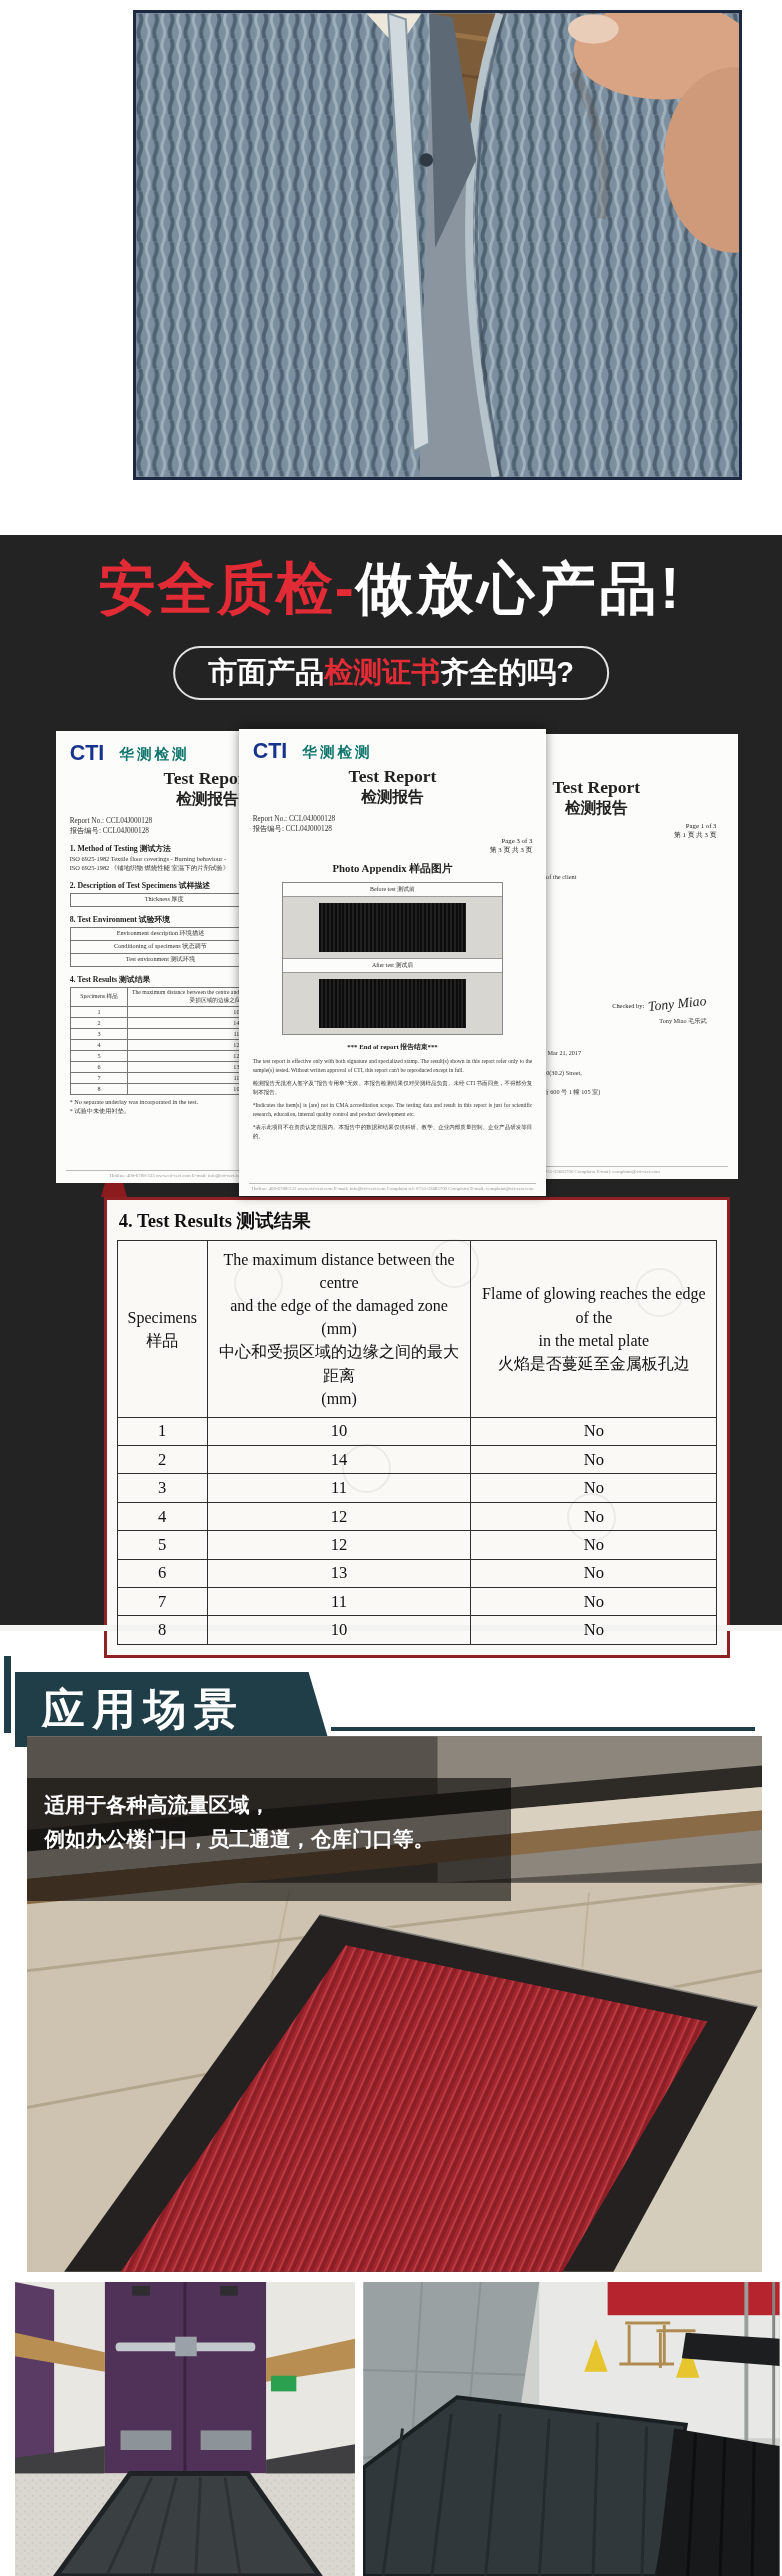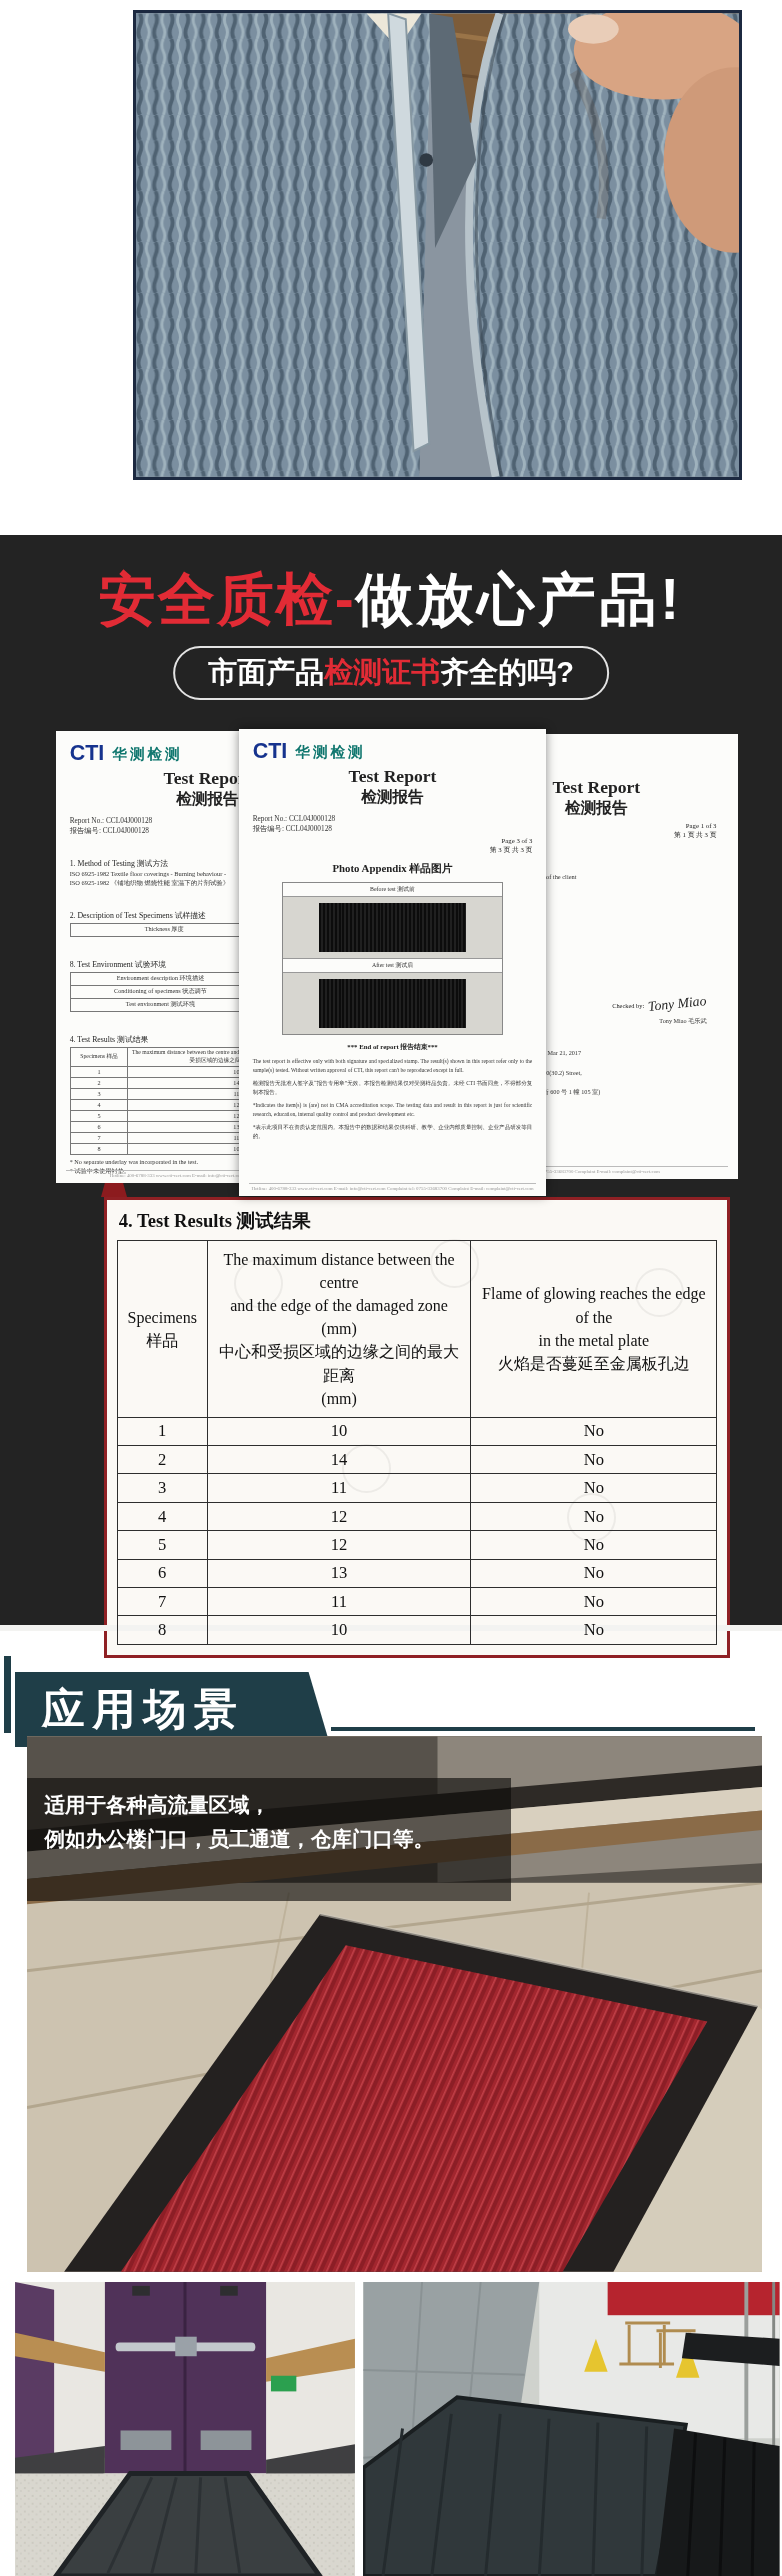--- a/index.html
+++ b/index.html
@@ -4,44 +4,44 @@
 <style>
   html,body{margin:0;padding:0;background:#fff;}
   #page{position:relative;width:782px;height:2576px;background:#fff;overflow:hidden;
         font-family:"Liberation Sans",sans-serif;}
   
   .top-photo{position:absolute;left:133px;top:9.8px;width:603px;height:464px;
              border:3.9px solid #1c2940;box-sizing:content-box;background:#7b8fa0;}
   .top-photo svg{display:block;}
   
   .black-section{position:absolute;left:0;top:535px;width:782px;height:1090px;background:#232323;}
-  .q-title{position:absolute;top:27px;left:0;right:0;text-align:center;
+  .q-title{position:absolute;top:16px;left:0;right:0;text-align:center;
            font-size:57px;font-weight:800;letter-spacing:2px;white-space:nowrap;}
   .q-title .red{color:#e22b35;}
   .q-title .white{color:#ffffff;letter-spacing:3.9px;}
   .q-pill{position:absolute;top:111px;left:50%;transform:translateX(-50%);
           border:2px solid #e3e3e3;border-radius:27px;padding:4.9px 33px;
           font-size:29px;font-weight:600;white-space:nowrap;color:#fff;}
   .q-pill .red{color:#e22b35;}
   
   .doc{position:absolute;background:#fcfcfa;color:#222;font-family:"Liberation Serif",serif;
        box-sizing:border-box;overflow:hidden;}
   .doc-left{left:56px;top:196px;width:303px;height:452px;z-index:1;padding:7.8px 13.7px;}
   .doc-mid{left:239px;top:194px;width:307px;height:467px;z-index:3;padding:7.8px 13.7px;
            box-shadow:0 0 9.8px rgba(0,0,0,.45);}
   .doc-right{left:435px;top:199px;width:303px;height:445px;z-index:2;padding:39px 13.7px 7.8px;}
-  .cti-logo{display:flex;align-items:flex-end;gap:8px;height:25.4px;}
+  .cti-logo{display:flex;align-items:flex-end;gap:15px;height:25.4px;}
   .cti-en{font-family:"Liberation Sans",sans-serif;font-weight:800;font-size:21.5px;
           color:#16338e;line-height:1;position:relative;}
   .cti-cn{font-size:14.7px;color:#0f766e;font-weight:700;letter-spacing:2.9px;line-height:1.4;}
   .doc-title{text-align:center;margin-top:3.9px;font-weight:700;}
   .doc-title .en{font-size:17.6px;}
   .doc-title .cn{font-size:15.6px;}
   .repno{margin-top:5.9px;font-size:7.3px;line-height:1.35;color:#333;}
-  .sec{margin-top:22px;font-size:7.8px;font-weight:400;}
+  .sec{margin-top:7px;font-size:7.8px;font-weight:700;}
   .body-line{font-size:6.4px;line-height:1.5;color:#333;}
   table.mini{width:100%;border-collapse:collapse;margin-top:2px;}
   table.mini td{border:1px solid #777;font-size:6.2px;padding:1.5px 2.9px;text-align:center;color:#333;}
   table.mini td.hd{font-size:5.7px;line-height:1.3;}
   .note{font-size:6.2px;margin-top:2.9px;color:#333;}
   .tbc{font-size:6.4px;text-align:right;margin-top:5.9px;margin-right:9.8px;}
   .doc-footer{position:absolute;left:9.8px;right:9.8px;bottom:4.9px;border-top:1px solid #bbb;
               padding-top:2px;font-size:4.9px;color:#999;text-align:center;white-space:nowrap;overflow:hidden;}
   .pageno{font-size:6.8px;text-align:right;line-height:1.35;margin-top:2px;}
   .appendix{text-align:center;font-weight:700;font-size:10.8px;margin-top:7.8px;}

